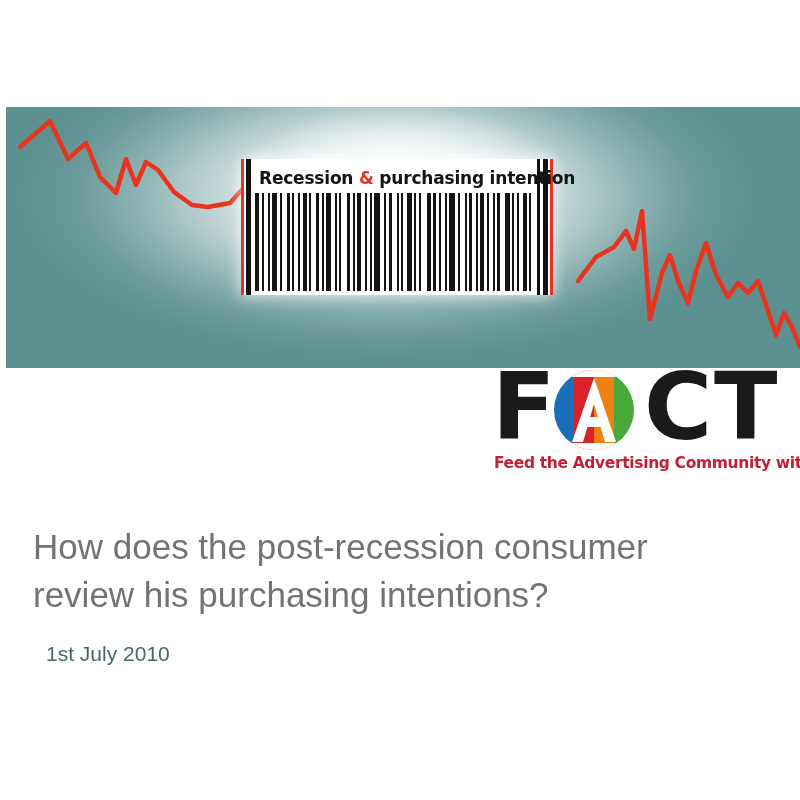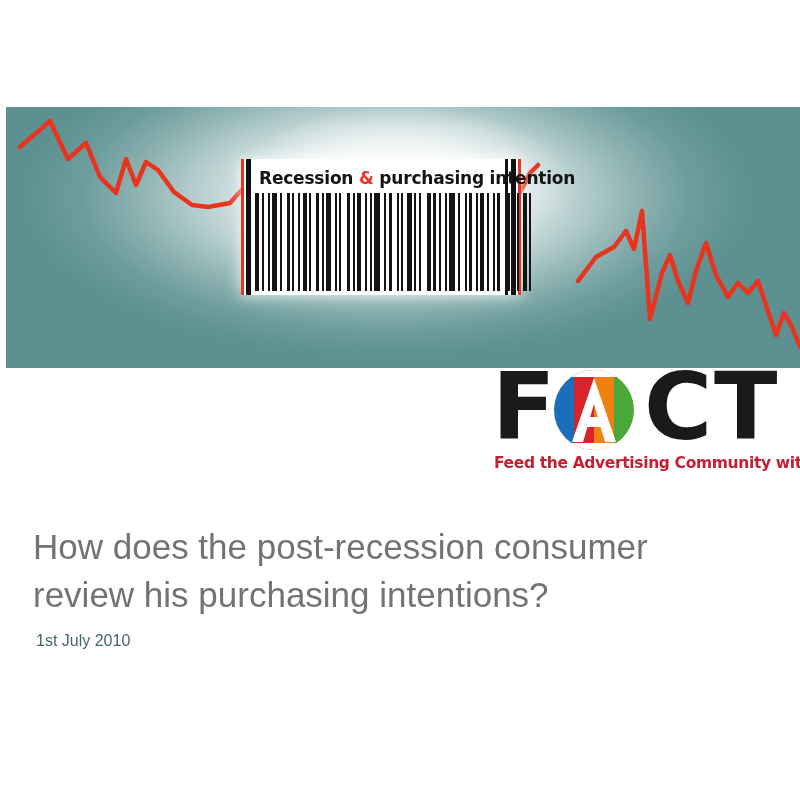--- a/index.html
+++ b/index.html
@@ -48,21 +48,21 @@
     inset: 0;
     width: 100%;
     height: 100%;
   }
 
   
   .barcode {
     position: absolute;
     left: 241px;
     top: 159px;
-    width: 280px;
+    width: 312px;
     height: 136px;
     background: #ffffff;
     box-shadow: 0 0 14px rgba(255,255,255,0.85);
   }
   .barcode-rail {
     position: absolute;
     top: 0;
     width: 3px;
     height: 100%;
     background: #e8341f;
@@ -181,24 +181,24 @@
     line-height: 48px;
     font-weight: normal;
     color: #737373;
     margin: 0;
   }
   .subtitle {
     position: absolute;
     left: 34px;
     top: 630px;
     font-family: "Liberation Sans", sans-serif;
-    font-size: 16px;
+    font-size: 21px;
     font-weight: normal;
     color: #46676b;
-    margin: 2px;
+    margin: 12px;
   }
 </style>
 </head>
 <body>
 
 <div class="hero">
   <div class="hero-glow"></div>
 
   <svg class="hero-svg" viewBox="0 0 794 261" preserveAspectRatio="none">
 

